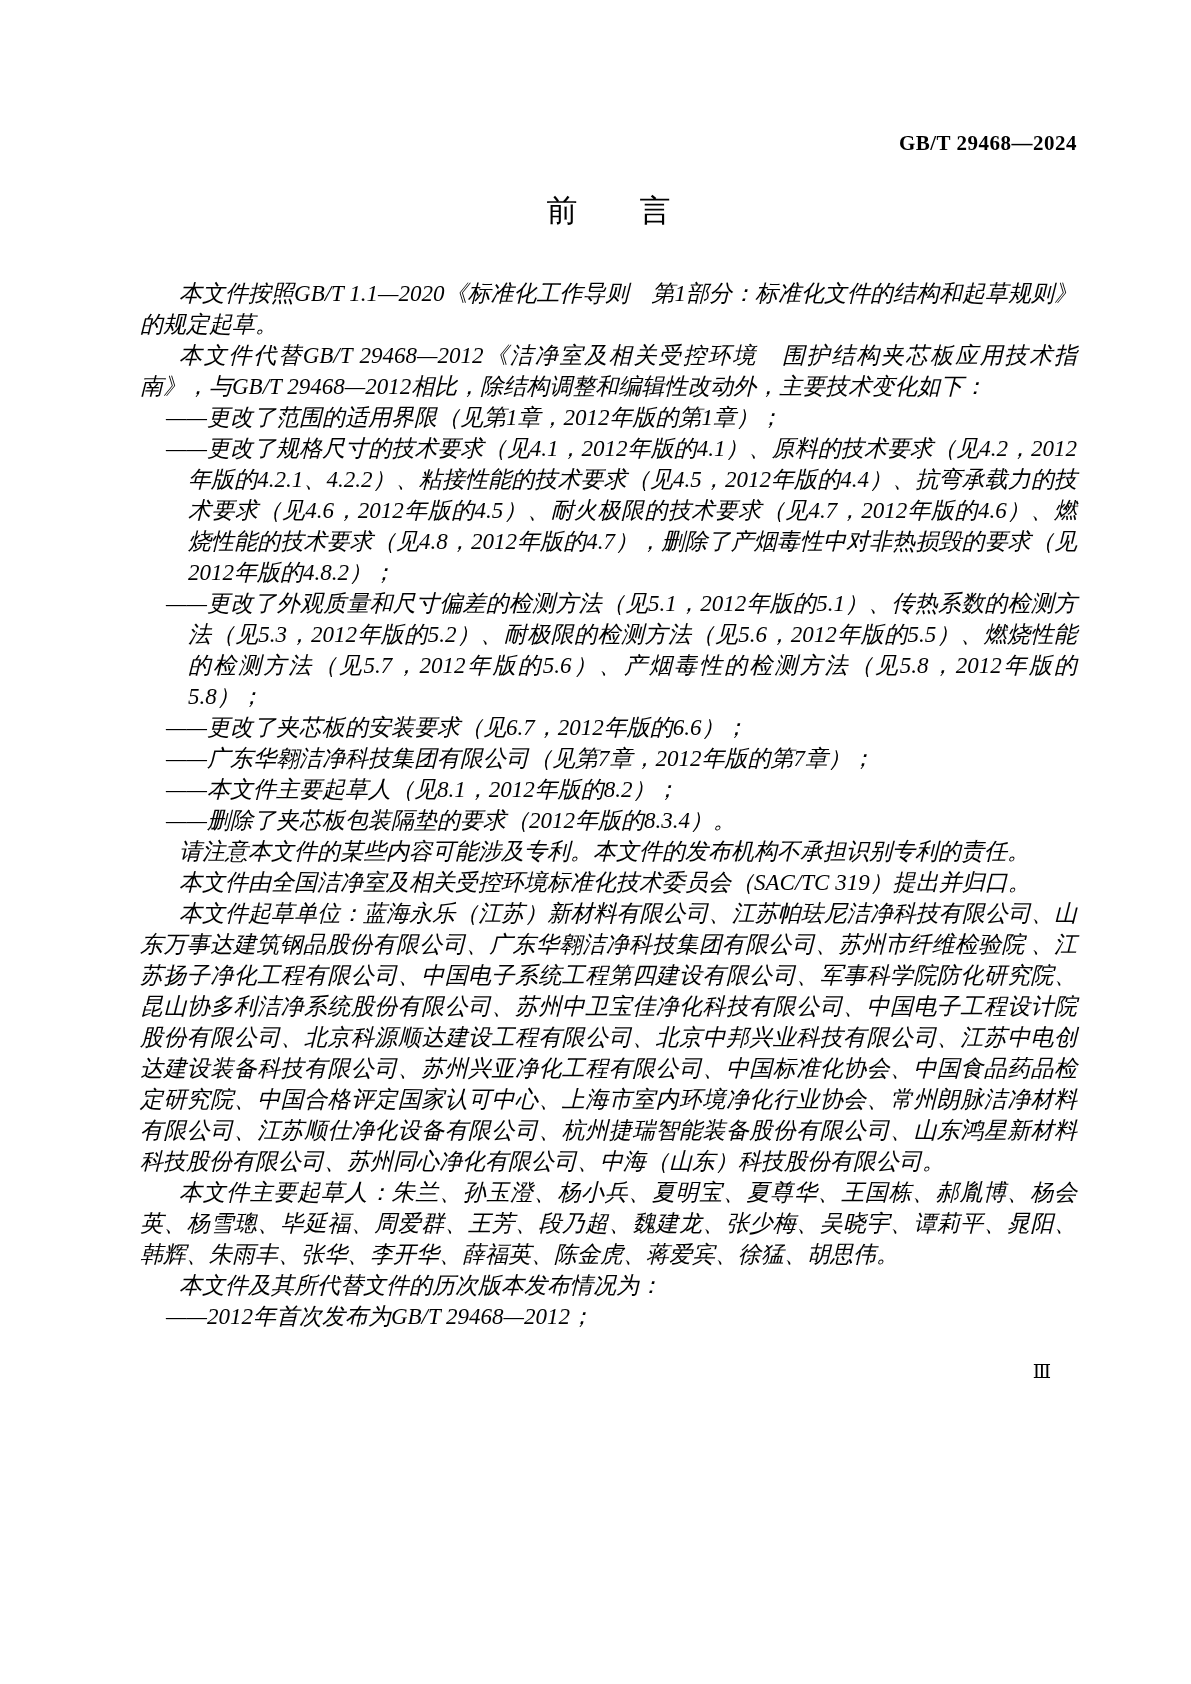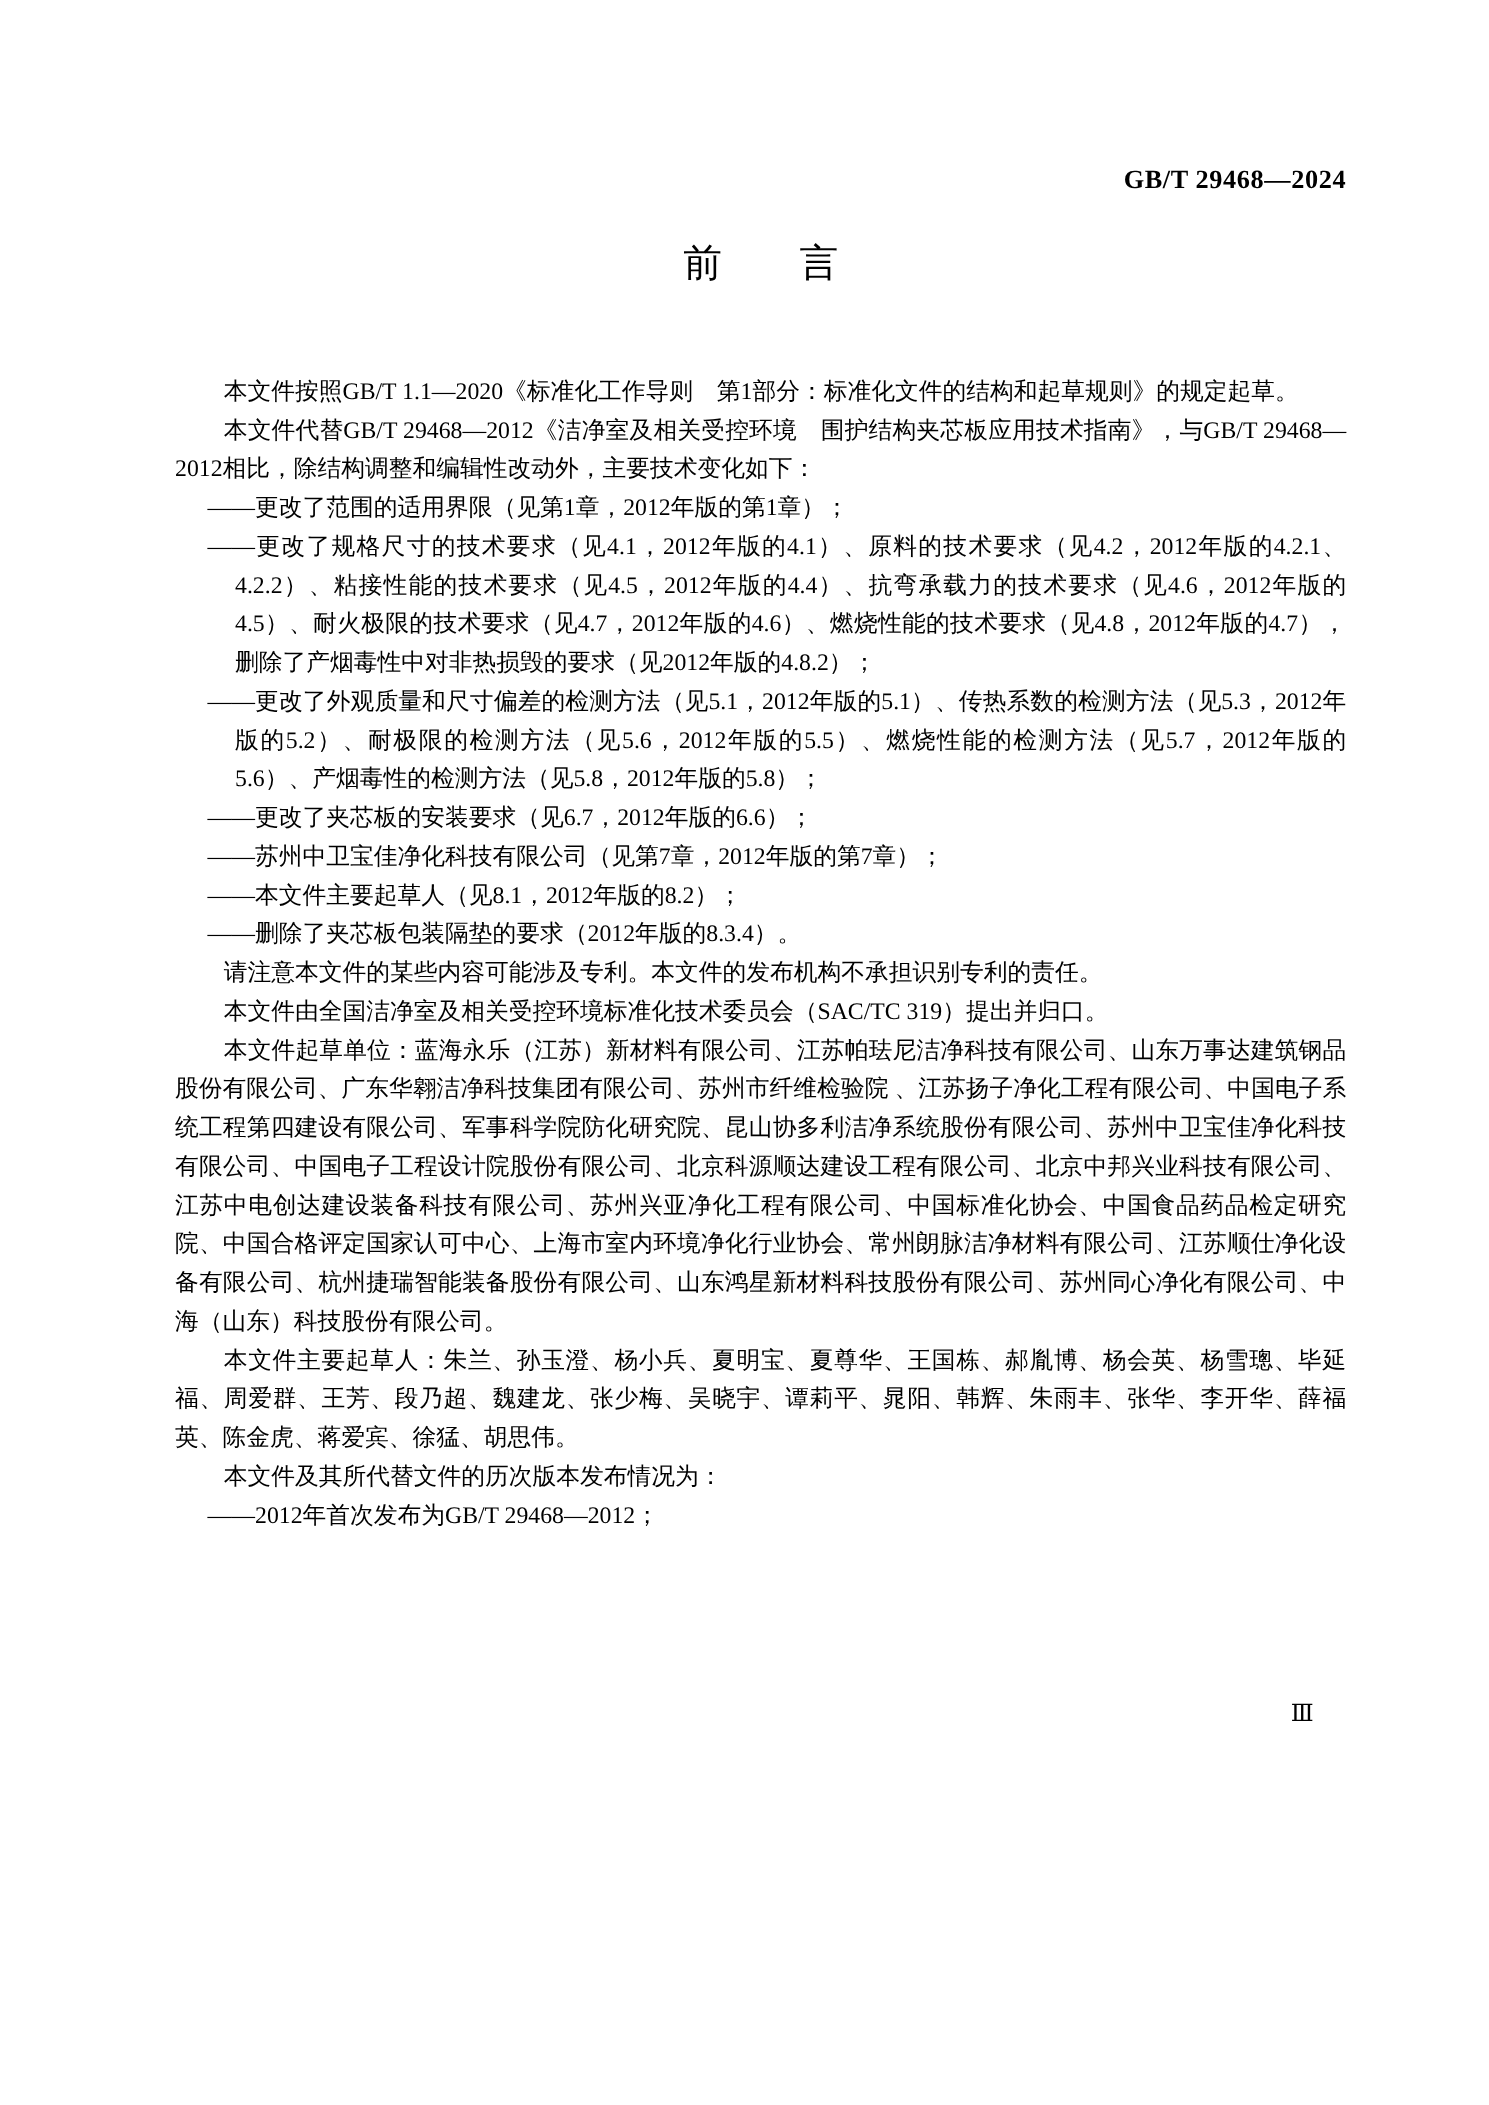--- a/index.html
+++ b/index.html
@@ -28,24 +28,25 @@
   }
   .doc-title {
     margin-top: 36px;
     text-align: center;
     font-family: "Liberation Sans", "DejaVu Sans", sans-serif;
     font-weight: normal;
     font-size: 31px;
     line-height: 42px;
   }
   .body-text {
-    margin-top: 66px;
-    font-size: 19px;
+    margin-top: 46px;
+    font-size: 23px;
     line-height: 31px;
     text-align: justify;
+    font-style: italic;
   }
   .block {
     margin: 0;
   }
   .block.para {
     text-indent: 39px;
   }
   .block.dash {
     padding-left: 48px;
     text-indent: -22px;
@@ -67,21 +68,21 @@
 
   <h1 class="doc-title">前　　言</h1>
 
   <main class="body-text">
       <div class="block para">本文件按照GB/T 1.1—2020《标准化工作导则　第1部分：标准化文件的结构和起草规则》的规定起草。</div>
       <div class="block para">本文件代替GB/T 29468—2012《洁净室及相关受控环境　围护结构夹芯板应用技术指南》，与GB/T 29468—2012相比，除结构调整和编辑性改动外，主要技术变化如下：</div>
       <div class="block dash">——更改了范围的适用界限（见第1章，2012年版的第1章）；</div>
       <div class="block dash">——更改了规格尺寸的技术要求（见4.1，2012年版的4.1）、原料的技术要求（见4.2，2012年版的4.2.1、4.2.2）、粘接性能的技术要求（见4.5，2012年版的4.4）、抗弯承载力的技术要求（见4.6，2012年版的4.5）、耐火极限的技术要求（见4.7，2012年版的4.6）、燃烧性能的技术要求（见4.8，2012年版的4.7），删除了产烟毒性中对非热损毁的要求（见2012年版的4.8.2）；</div>
       <div class="block dash">——更改了外观质量和尺寸偏差的检测方法（见5.1，2012年版的5.1）、传热系数的检测方法（见5.3，2012年版的5.2）、耐极限的检测方法（见5.6，2012年版的5.5）、燃烧性能的检测方法（见5.7，2012年版的5.6）、产烟毒性的检测方法（见5.8，2012年版的5.8）；</div>
       <div class="block dash">——更改了夹芯板的安装要求（见6.7，2012年版的6.6）；</div>
-      <div class="block dash">——苏州中卫宝佳净化科技有限公司（见第7章，2012年版的第7章）；</div>
+      <div class="block dash">——广东华翱洁净科技集团有限公司（见第7章，2012年版的第7章）；</div>
       <div class="block dash">——本文件主要起草人（见8.1，2012年版的8.2）；</div>
       <div class="block dash">——删除了夹芯板包装隔垫的要求（2012年版的8.3.4）。</div>
       <div class="block para">请注意本文件的某些内容可能涉及专利。本文件的发布机构不承担识别专利的责任。</div>
       <div class="block para">本文件由全国洁净室及相关受控环境标准化技术委员会（SAC/TC 319）提出并归口。</div>
       <div class="block para">本文件起草单位：蓝海永乐（江苏）新材料有限公司、江苏帕珐尼洁净科技有限公司、山东万事达建筑钢品股份有限公司、广东华翱洁净科技集团有限公司、苏州市纤维检验院 、江苏扬子净化工程有限公司、中国电子系统工程第四建设有限公司、军事科学院防化研究院、昆山协多利洁净系统股份有限公司、苏州中卫宝佳净化科技有限公司、中国电子工程设计院股份有限公司、北京科源顺达建设工程有限公司、北京中邦兴业科技有限公司、江苏中电创达建设装备科技有限公司、苏州兴亚净化工程有限公司、中国标准化协会、中国食品药品检定研究院、中国合格评定国家认可中心、上海市室内环境净化行业协会、常州朗脉洁净材料有限公司、江苏顺仕净化设备有限公司、杭州捷瑞智能装备股份有限公司、山东鸿星新材料科技股份有限公司、苏州同心净化有限公司、中海（山东）科技股份有限公司。</div>
       <div class="block para">本文件主要起草人：朱兰、孙玉澄、杨小兵、夏明宝、夏尊华、王国栋、郝胤博、杨会英、杨雪璁、毕延福、周爱群、王芳、段乃超、魏建龙、张少梅、吴晓宇、谭莉平、晁阳、韩辉、朱雨丰、张华、李开华、薛福英、陈金虎、蒋爱宾、徐猛、胡思伟。</div>
       <div class="block para">本文件及其所代替文件的历次版本发布情况为：</div>
       <div class="block dash">——2012年首次发布为GB/T 29468—2012；</div>
     </main>
 

